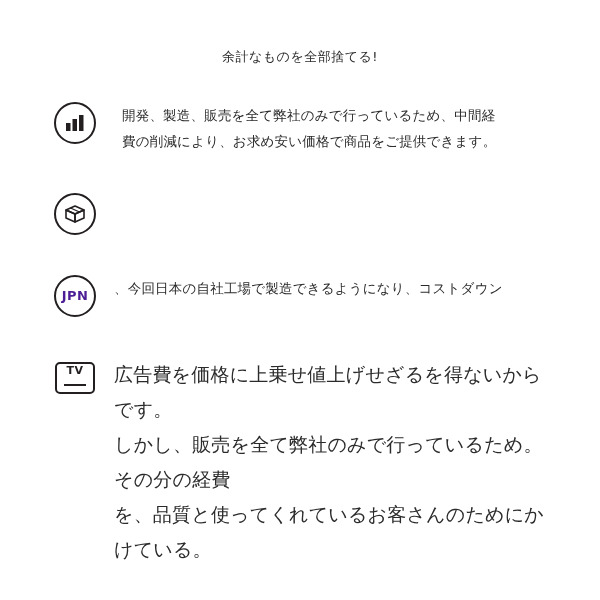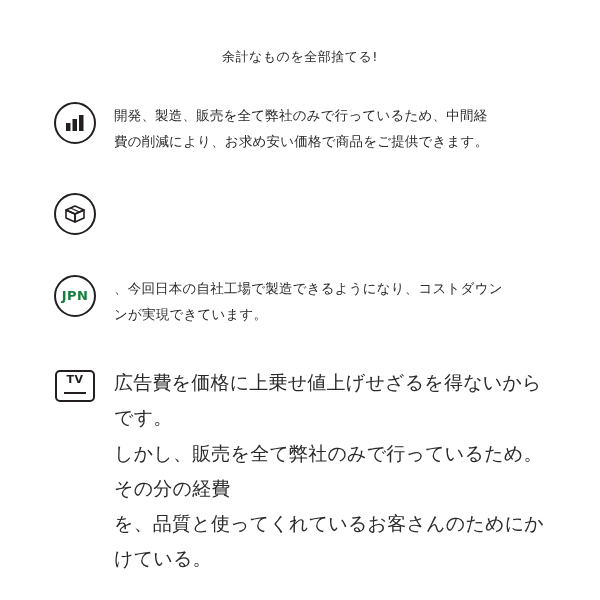--- a/index.html
+++ b/index.html
@@ -41,21 +41,21 @@
   }
   .rows {
     margin-top: 34px;
     padding: 0 52px 0 52px;
   }
   .row {
     display: flex;
     align-items: flex-start;
     margin-bottom: 26px;
   }
-  .row.r1 { margin-top: 6px; }
+  .row.r1 { margin-top: 6px; gap: 8px; }
   .icon-wrap {
     flex: 0 0 auto;
     width: 46px;
     height: 46px;
     margin-right: 16px;
     display: flex;
     align-items: center;
     justify-content: center;
   }
   .circle {
@@ -65,21 +65,21 @@
     border-radius: 50%;
     display: flex;
     align-items: center;
     justify-content: center;
     box-sizing: border-box;
   }
   .jpn-text {
     font-size: 13px;
     font-weight: bold;
     letter-spacing: 0.5px;
-    color: #15803d;
+    color: #4c1d95;
   }
   .tv-box {
     width: 40px;
     height: 32px;
     border: 2px solid #231f20;
     border-radius: 5px;
     display: flex;
     align-items: center;
     justify-content: center;
     box-sizing: border-box;
@@ -161,21 +161,20 @@
     <div class="spacer"></div>
 
     <div class="row">
       <div class="icon-wrap">
         <div class="circle">
           <span class="jpn-text">JPN</span>
         </div>
       </div>
       <div class="text-block">
         <span class="text-line">、今回日本の自社工場で製造できるようになり、コストダウン</span>
-        <span class="text-line">ンが実現できています。</span>
       </div>
     </div>
 
     <div class="spacer"></div>
 
     <div class="row">
       <div class="icon-wrap">
         <div class="tv-box">
           <span class="tv-label">TV</span>
           <span class="tv-underline"></span>

